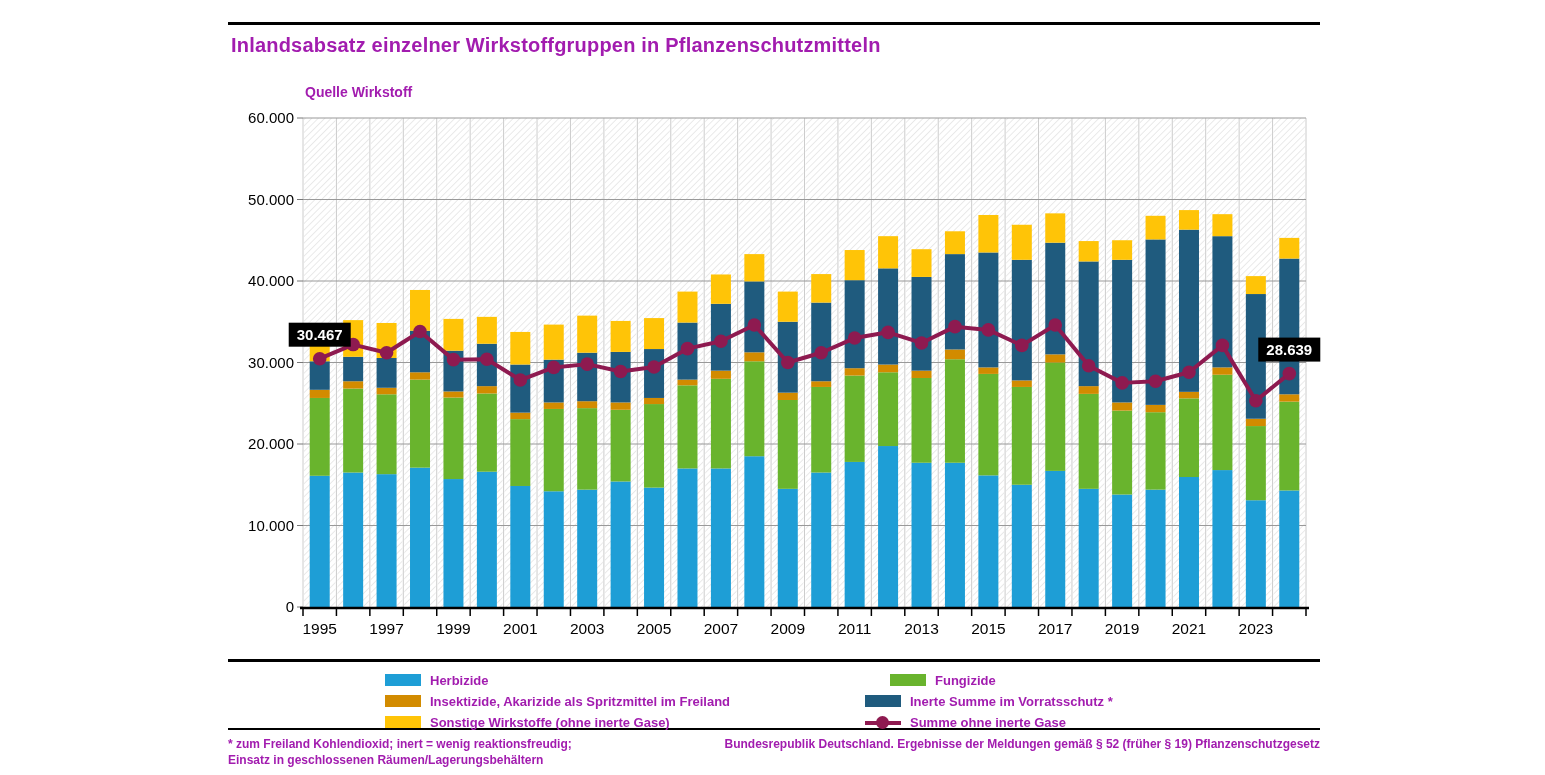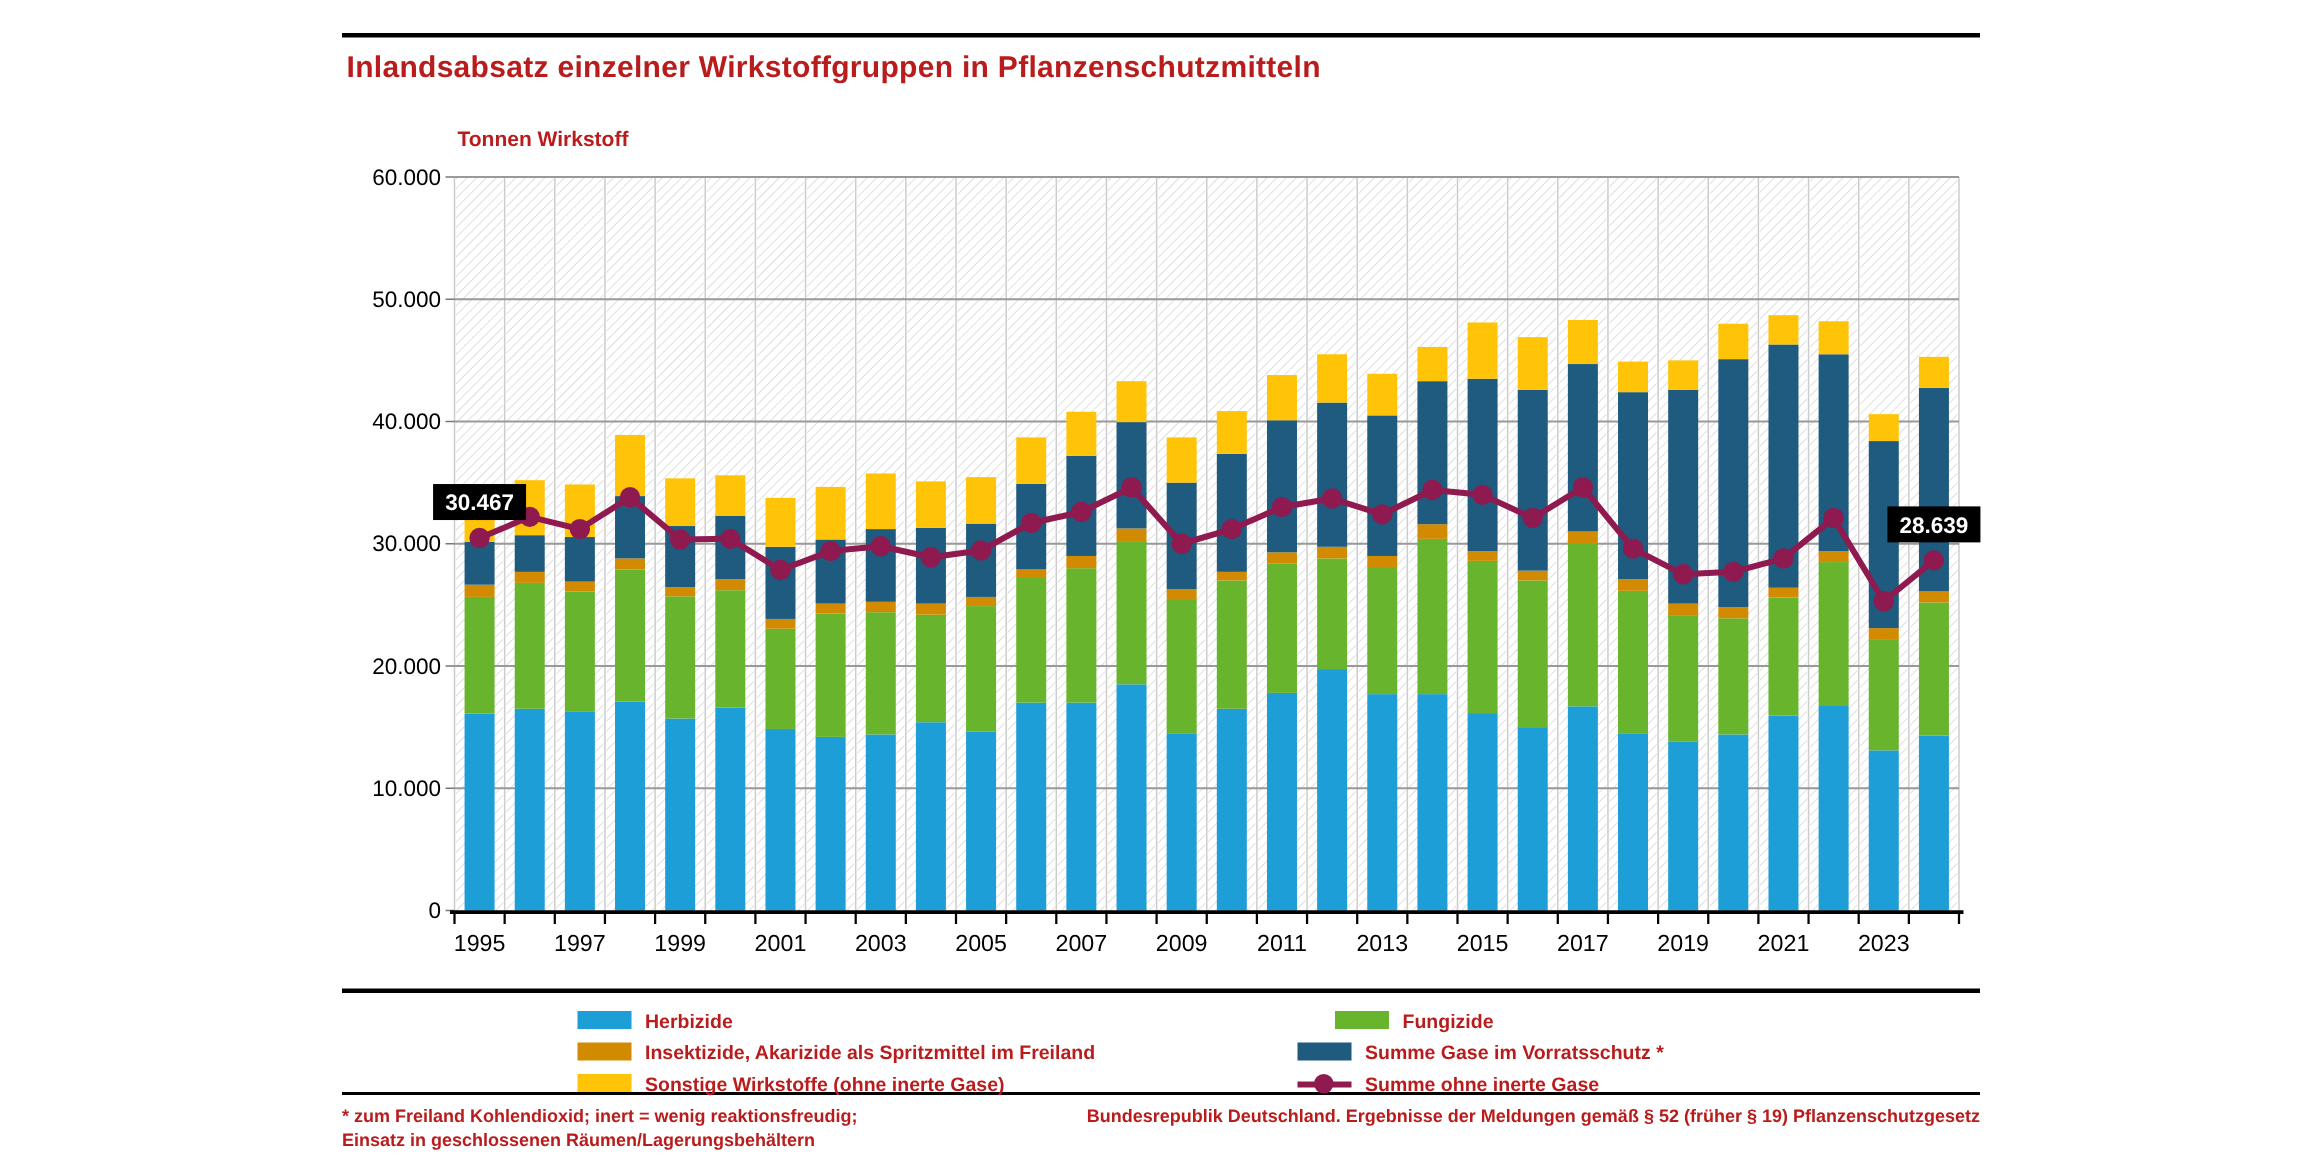--- a/index.html
+++ b/index.html
@@ -1,17 +1,17 @@
 <!DOCTYPE html>
 <html><head>
 <meta charset="utf-8">
 <style>
   html,body{margin:0;padding:0;background:#fff;}
   #page{position:relative;width:1545px;height:775px;background:#fff;overflow:hidden;
-        font-family:"Liberation Sans", sans-serif;color:#b91c1c;}
+        font-family:"Liberation Sans", sans-serif;color:#a21caf;}
   .abs{position:absolute;}
   #top-rule{left:228px;top:22px;width:1092px;height:3px;background:#000;}
   #chart-title{left:231px;top:34px;font-size:20px;font-weight:bold;letter-spacing:0.2px;}
   #unit-label{left:305px;top:84px;font-size:14px;font-weight:bold;}
   #chart-svg{left:0;top:0;}
   #legend{left:228px;top:659px;width:1092px;height:71px;border-top:3px solid #000;border-bottom:2px solid #000;box-sizing:border-box;}
   .legend-item{position:absolute;display:flex;align-items:center;gap:9px;height:14px;}
   .swatch{width:36px;height:12px;display:inline-block;flex:0 0 36px;}
   .legend-label{font-size:13px;font-weight:bold;white-space:nowrap;}
   .legend-line-symbol{position:relative;width:36px;height:13px;display:inline-block;flex:0 0 36px;}
@@ -20,21 +20,21 @@
   .footnote{font-size:12px;font-weight:bold;line-height:16px;white-space:nowrap;}
   #footnote-left{left:228px;top:736px;text-align:left;}
   #footnote-right{right:225px;top:736px;text-align:right;}
 </style>
 </head>
 <body>
 
 <div id="page">
   <div id="top-rule" class="abs"></div>
   <div id="chart-title" class="abs">Inlandsabsatz einzelner Wirkstoffgruppen in Pflanzenschutzmitteln</div>
-  <div id="unit-label" class="abs">Tonnen Wirkstoff</div>
+  <div id="unit-label" class="abs">Quelle Wirkstoff</div>
 
   <svg id="chart-svg" class="abs" width="1545" height="660">
       <defs>
         <pattern id="hatch" width="4.6" height="4.6" patternUnits="userSpaceOnUse" patternTransform="rotate(45)">
           <line x1="0" y1="0" x2="0" y2="4.6" stroke="#d9d9d9" stroke-width="1.1"></line>
         </pattern>
       </defs>
       <rect x="304" y="118" width="31.43333333333333" height="489" fill="url(#hatch)"></rect>
       <rect x="337.43333333333334" y="118" width="31.43333333333333" height="489" fill="url(#hatch)"></rect>
       <rect x="370.8666666666667" y="118" width="31.43333333333333" height="489" fill="url(#hatch)"></rect>
@@ -362,21 +362,21 @@
     <div class="legend-item" style="left:157px;top:53px">
       <span class="swatch" style="background: rgb(255, 196, 7);"></span>
       <span class="legend-label">Sonstige  Wirkstoffe (ohne inerte Gase)</span>
     </div>
     <div class="legend-item" style="left:662px;top:11px">
       <span class="swatch" style="background: rgb(105, 180, 45);"></span>
       <span class="legend-label">Fungizide</span>
     </div>
     <div class="legend-item" style="left:637px;top:32px">
       <span class="swatch" style="background: rgb(31, 91, 126);"></span>
-      <span class="legend-label">Summe Gase im Vorratsschutz *</span>
+      <span class="legend-label">Inerte Summe im Vorratsschutz *</span>
     </div>
     <div class="legend-item" style="left:637px;top:53px">
       <span class="legend-line-symbol">
         <span class="lls-line" style="background: rgb(142, 26, 80);"></span>
         <span class="lls-dot" style="background: rgb(142, 26, 80);"></span>
       </span>
       <span class="legend-label">Summe ohne inerte Gase</span>
     </div>
   </div>
 

